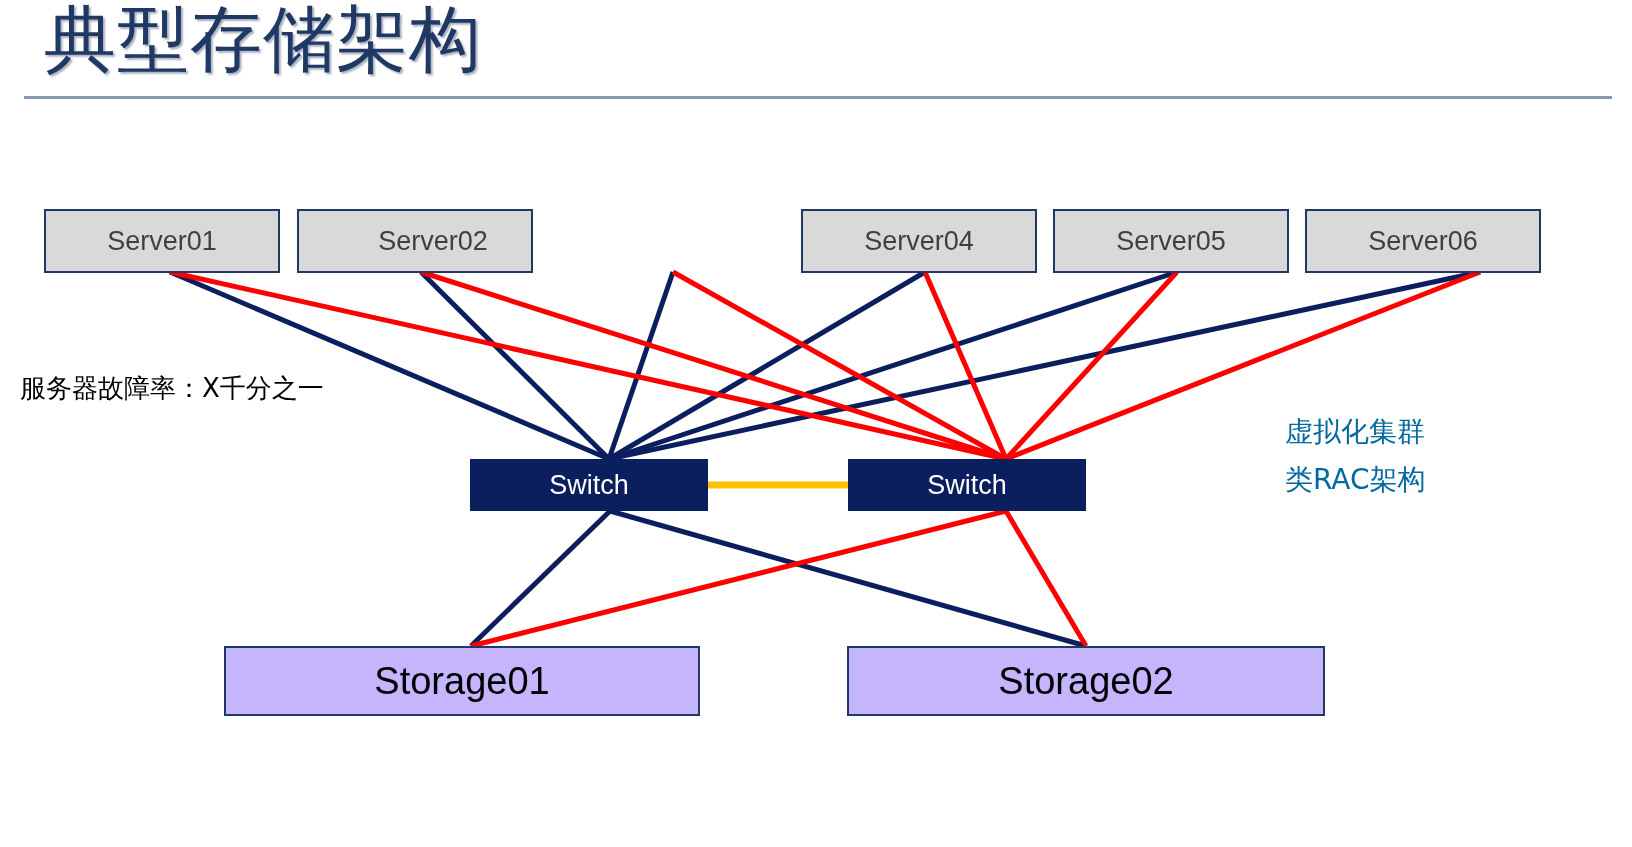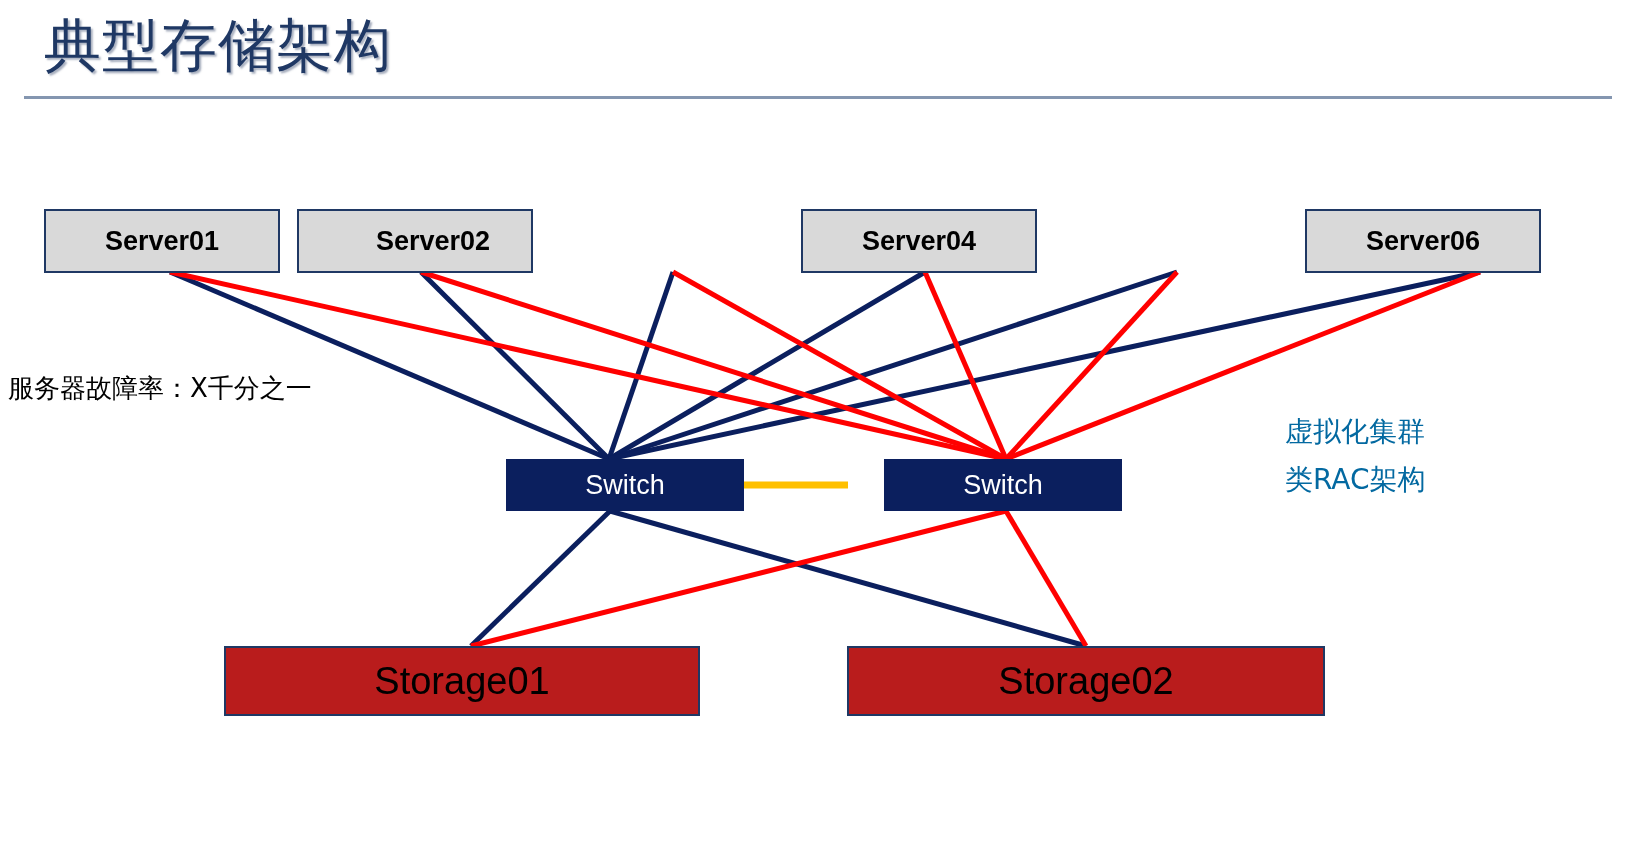--- a/index.html
+++ b/index.html
@@ -21,24 +21,24 @@
     width: 1632px;
     height: 847px;
     background: #ffffff;
   }
 
   
   #slide-title {
     position: absolute;
     left: 44px;
     top: 2px;
-    font-size: 57px;
+    font-size: 72px;
     line-height: 86px;
     color: #1f3864;
-    font-family: Liberation Sans, sans-serif;
+    font-family: Liberation Mono, monospace;
     white-space: nowrap;
     text-shadow: 2px 2px 2px rgba(140,150,170,0.75);
     letter-spacing: 1px;
   }
   #title-rule {
     position: absolute;
     left: 24px;
     top: 96px;
     width: 1588px;
     height: 3px;
@@ -60,54 +60,52 @@
     box-sizing: border-box;
     display: flex;
     align-items: center;
     justify-content: center;
     white-space: nowrap;
   }
   .node.server {
     background: #d9d9d9;
     border: 2px solid #1f3864;
     font-size: 27px;
-    color: #000000;
+    color: #404040;
     top: 209px;
     height: 64px;
     width: 236px;
-    font-weight: bold;
   }
   .node.storage {
-    background: #b91c1c;
+    background: #c4b5fd;
     border: 2px solid #1f3864;
     font-size: 38px;
     color: #000000;
     top: 646px;
     height: 70px;
   }
   .node.switch {
     background: #0b1f5e;
     border: none;
     color: #ffffff;
     font-size: 27px;
     top: 459px;
     height: 52px;
     width: 238px;
-    margin-left: 36px;
   }
 
   
   .label {
     position: absolute;
     color: #000000;
     white-space: nowrap;
     font-family: "DejaVu Sans", "Liberation Sans", sans-serif;
   }
   #label-server-rate {
-    left: 8px;
+    left: 20px;
     top: 371px;
     font-size: 26px;
   }
   #label-storage-rate {
     left: 4px;
     top: 748px;
     font-size: 26px;
   }
   #right-note {
     position: absolute;
@@ -159,20 +157,23 @@
 
   <div class="node server" style="left: 44px; width: 236px;">
       <span>Server01</span>
     </div>
   <div class="node server" style="left: 297px; width: 236px; padding-left: 36px;">
       <span>Server02</span>
     </div>
   <div class="node server" style="left: 801px; width: 236px;">
       <span>Server04</span>
     </div>
+  <div class="node server" style="left: 1053px; width: 236px;">
+      <span>Server05</span>
+    </div>
   <div class="node server" style="left: 1305px; width: 236px;">
       <span>Server06</span>
     </div>
 
   <div class="node switch" style="left: 470px; width: 238px;">
       <span>Switch</span>
     </div>
   <div class="node switch" style="left: 848px; width: 238px;">
       <span>Switch</span>
     </div>

